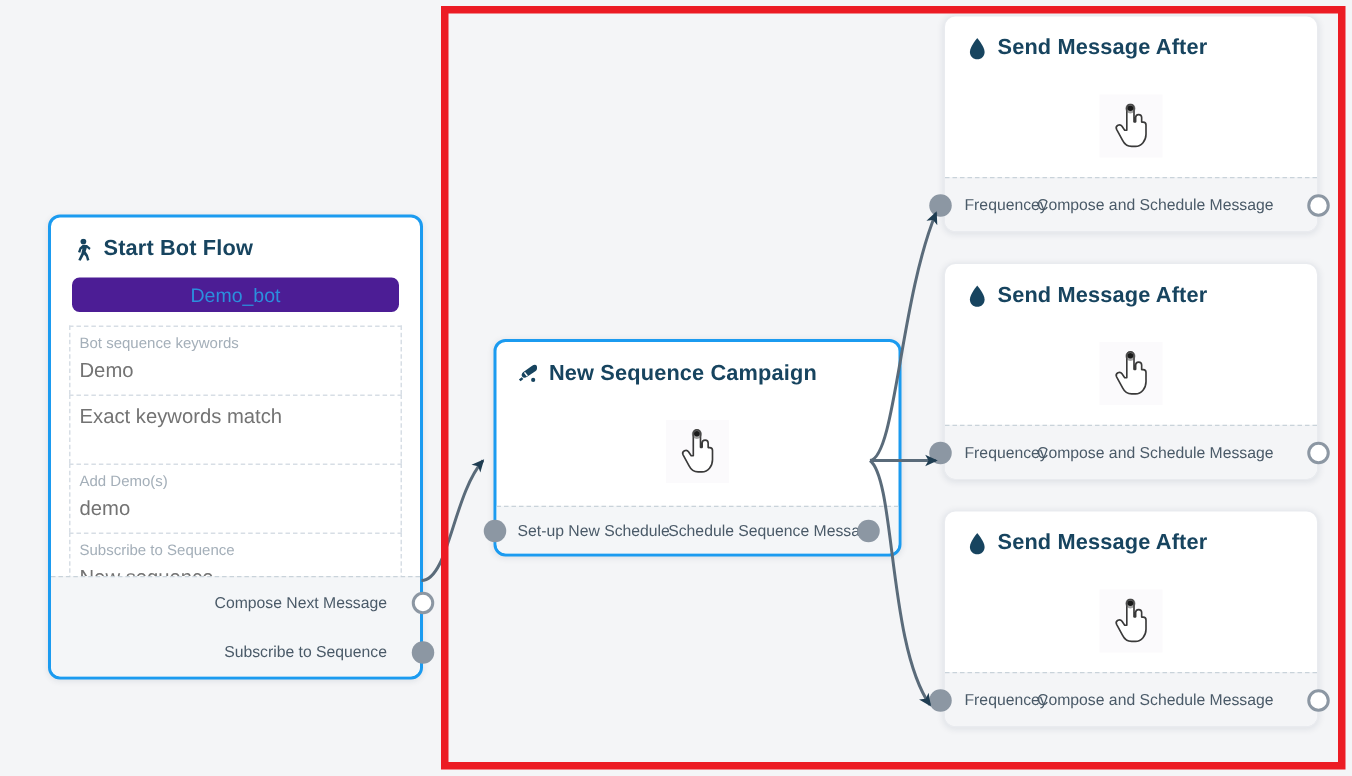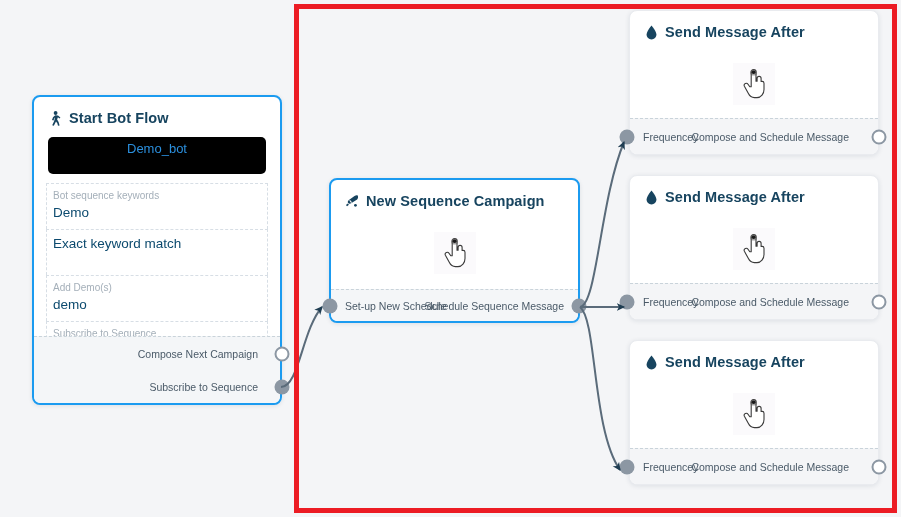--- a/index.html
+++ b/index.html
@@ -39,20 +39,21 @@
   .node {
     position: absolute;
     background: #ffffff;
     box-sizing: border-box;
     z-index: 20;
   }
   .node-selected {
     border: 2px solid #1b9bf0;
     border-radius: 8px;
     box-shadow: 0 1px 4px rgba(20, 40, 70, .10);
+    margin-top: 48px;
   }
   .node-plain {
     border: 1px solid #e9ebef;
     border-radius: 8px;
     box-shadow: 0 1px 5px rgba(20, 40, 70, .10);
   }
   .node-header {
     display: flex;
     align-items: center;
     gap: 7px;
@@ -101,23 +102,23 @@
     top: 50%;
     transform: translate(-50%, -50%);
     box-sizing: border-box;
   }
   .port-dot.filled { background: #8c97a3; }
   .port-dot.hollow { background: #ffffff; border: 2px solid #8c97a3; }
 
   
   .bot-pill {
     margin: 11px 14px 0 14px;
-    background: #000000;
+    background: #4c1d95;
     border-radius: 5px;
-    height: 37px;
+    height: 23px;
     line-height: 23px;
     text-align: center;
     color: #2b8fdd;
     font-size: 13px;
   }
   .field-list {
     margin: 9px 12px 0 12px;
   }
   .field-row {
     border: 1px dashed #d7dee5;
@@ -127,21 +128,21 @@
     height: 46px;
   }
   .field-row:last-child { border-bottom: 1px dashed #d7dee5; }
   .field-key {
     font-size: 10px;
     color: #a4afb9;
     line-height: 15px;
   }
   .field-val {
     font-size: 13.5px;
-    color: #0c4a6e;
+    color: #737373;
     line-height: 20px;
   }
   
   .hand-wrap {
     position: absolute;
     left: 50%;
     transform: translateX(-50%);
     width: 42px;
     height: 42px;
     background: #fbfafc;
@@ -185,45 +186,45 @@
     </div>
 
     <div class="bot-pill">Demo_bot</div>
 
     <div class="field-list">
       <div class="field-row">
         <div class="field-key">Bot sequence keywords</div>
         <div class="field-val">Demo</div>
       </div>
       <div class="field-row">
-        <div class="field-val">Exact keyword match</div>
+        <div class="field-val">Exact keywords match</div>
       </div>
       <div class="field-row">
         <div class="field-key">Add Demo(s)</div>
         <div class="field-val">demo</div>
       </div>
       <div class="field-row">
         <div class="field-key">Subscribe to Sequence</div>
         <div class="field-val">New sequence</div>
       </div>
     </div>
 
     <div class="node-footer" style="height:66px;">
       <div class="port-row" style="height:33px;">
-        <span class="port-label" style="right:22px;">Compose Next Campaign</span>
+        <span class="port-label" style="right:22px;">Compose Next Message</span>
         <span class="port-dot hollow" style="left:248px;"></span>
       </div>
       <div class="port-row" style="height:33px;">
         <span class="port-label" style="right:22px;">Subscribe to Sequence</span>
         <span class="port-dot filled" style="left:248px;"></span>
       </div>
     </div>
   </div>
 
-  <div class="node node-selected" style="left:329px; top:178px; width:251px; height:145px;">
+  <div class="node node-selected" style="left:329px; top:178px; width:272px; height:145px;">
     <div class="node-header">
       <span class="hdr-icon">
         <svg width="15" height="14" viewBox="0 0 15 14">
           <path d="M13.6,1.2 C13.0,0.4 11.6,0.6 10.2,1.6 L4.2,5.9 C3.0,6.8 2.6,8.2 3.3,9.2 C4.0,10.2 5.4,10.3 6.6,9.5 L13.0,5.3 C14.2,4.4 14.2,2.0 13.6,1.2 Z" fill="#17445f"></path>
           <path d="M3.0,9.6 L1.0,11.2 L2.2,12.6 L4.2,11.0 Z" fill="#17445f"></path>
           <circle cx="11.2" cy="11.6" r="1.5" fill="#17445f"></circle>
           <path d="M5.0,6.2 L7.0,8.8" stroke="#ffffff" stroke-width="1.1" fill="none"></path>
         </svg>
       </span>
       <span>New Sequence Campaign</span>

